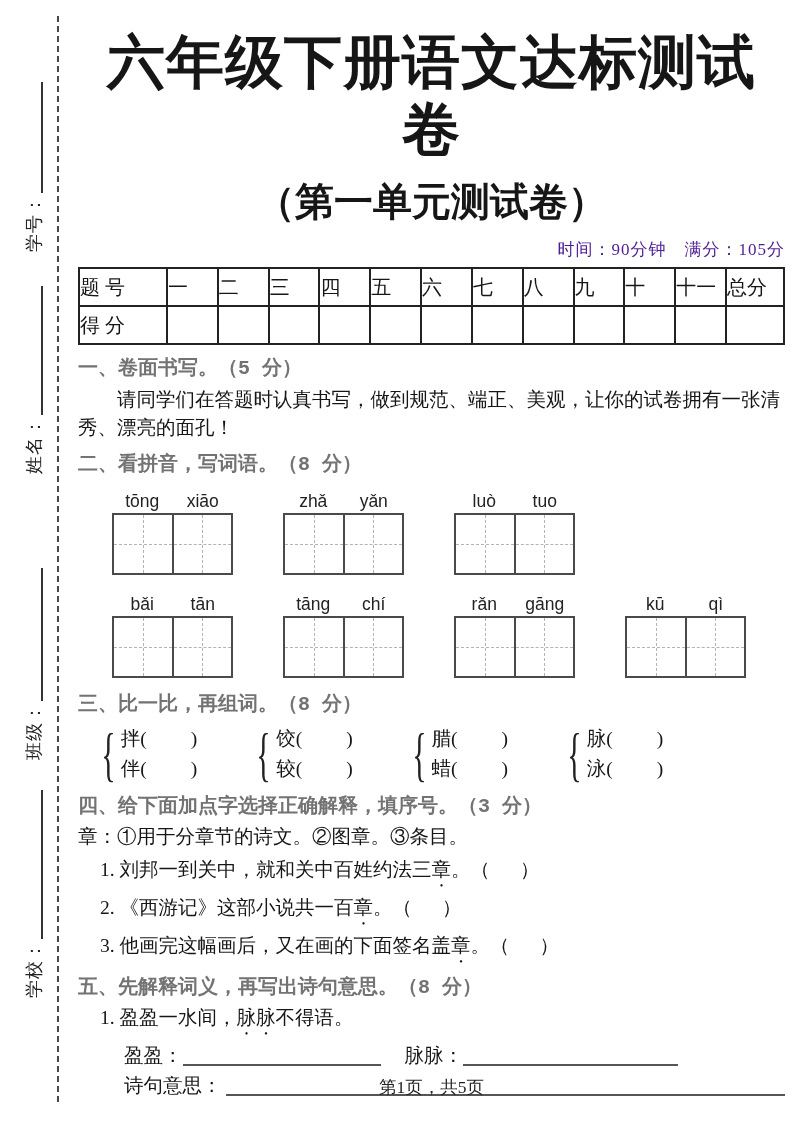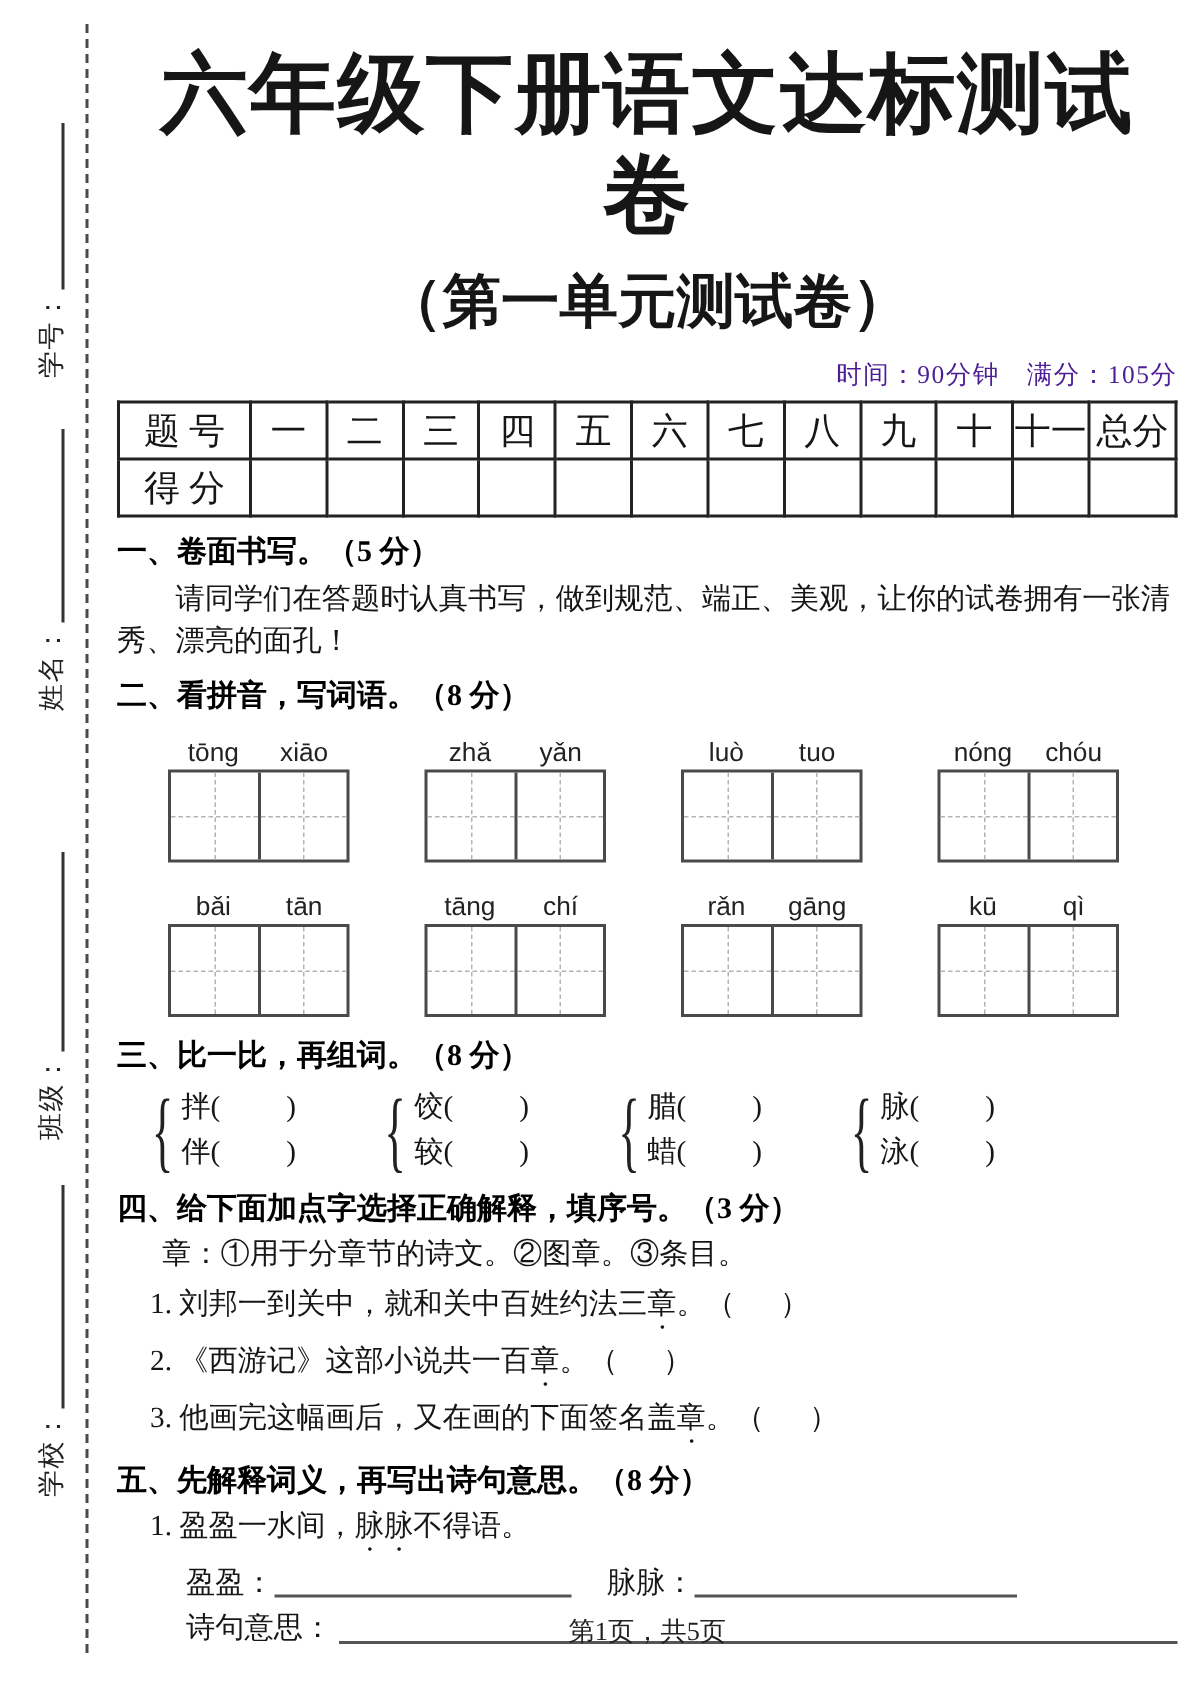--- a/index.html
+++ b/index.html
@@ -18,24 +18,24 @@
   .si-2{left:20px;top:760px;width:192px;}
   .si-3{left:20px;top:998px;width:208px;}
   
   .content{position:absolute;left:78px;top:0;width:707px;}
   .title{margin:30px 0 0;font-size:58px;line-height:1.15;font-weight:bold;
     text-align:center;letter-spacing:1px;}
   .subtitle{margin:16px 0 0;font-size:39px;line-height:1.2;font-weight:bold;text-align:center;}
   .info{margin-top:12px;font-size:17px;text-align:right;letter-spacing:1px;color:#4c1d95;}
   
   table.score{width:100%;border-collapse:collapse;table-layout:fixed;margin-top:6px;}
-  table.score td{border:2px solid #222;height:36px;text-align:center;font-size:24px;padding:0;}
-  
-  .sec-h{font-family:Liberation Serif, serif;font-weight:bold;font-size:20px;
-    line-height:27px;margin:0;color:#000000;}
+  table.score td{border:2px solid #222;height:36px;text-align:left;font-size:20px;padding:0;}
+  
+  .sec-h{font-family:Liberation Mono, monospace;font-weight:bold;font-size:20px;
+    line-height:27px;margin:0;color:#737373;}
   .mt13{margin-top:13px;} .mt10{margin-top:10px;} .mt9{margin-top:9px;} .mt7{margin-top:7px;}
   .body-p{margin:4px 0 0;font-size:19.5px;line-height:28px;text-indent:2em;}
   .line{font-size:19.5px;line-height:26px;}
   
   .prow{display:flex;margin:13px 0 0 34px;column-gap:50px;}
   .prow2{margin-top:19px;}
   .pgroup{width:121px;}
   .plabel{display:flex;font-family:"Liberation Sans", sans-serif;font-size:17.5px;
     line-height:20px;color:#222;margin-bottom:2px;}
   .plabel span{flex:1;text-align:center;}
@@ -47,21 +47,21 @@
   .pcell::after{content:"";position:absolute;top:50%;left:0;right:0;
     border-top:1px dashed #b3b3b3;}
   
   .cgroups{display:flex;margin:6px 0 0 16px;column-gap:52px;}
   .cgroup{display:flex;align-items:center;}
   .brace{font-size:60px;line-height:58px;font-weight:normal;color:#222;
     transform:scaleX(0.5);margin-right:-2px;}
   .cline{font-size:19.5px;line-height:30px;white-space:nowrap;}
   .g44{display:inline-block;width:44px;}
   .g30{display:inline-block;width:30px;}
-  .indent30{margin-left:30px;}
+  .indent30{}
   .indent22{margin-left:22px;}
   .indent46{margin-left:46px;}
   .lh33{line-height:33px;}
   
   .emph{-webkit-text-emphasis:filled dot;-webkit-text-emphasis-position:under right;
     text-emphasis:filled dot;text-emphasis-position:under right;}
   
   .ul{display:inline-block;border-bottom:2px solid #555;vertical-align:-4px;}
   .w198{width:198px;} .w215{width:215px;}
   .g24{display:inline-block;width:24px;}
@@ -177,30 +177,20 @@
     <div class="pgroup">
       <div class="plabel">
         <span>luò</span>
         <span>tuo</span>
       </div>
       <div class="pbox">
         <div class="pcell"></div>
         <div class="pcell"></div>
       </div>
     </div>
-    <div class="pgroup">
-      <div class="plabel">
-        <span>nóng</span>
-        <span>chóu</span>
-      </div>
-      <div class="pbox">
-        <div class="pcell"></div>
-        <div class="pcell"></div>
-      </div>
-    </div>
   </div>
 
   <div class="prow prow2">
     <div class="pgroup">
       <div class="plabel">
         <span>bǎi</span>
         <span>tān</span>
       </div>
       <div class="pbox">
         <div class="pcell"></div>

